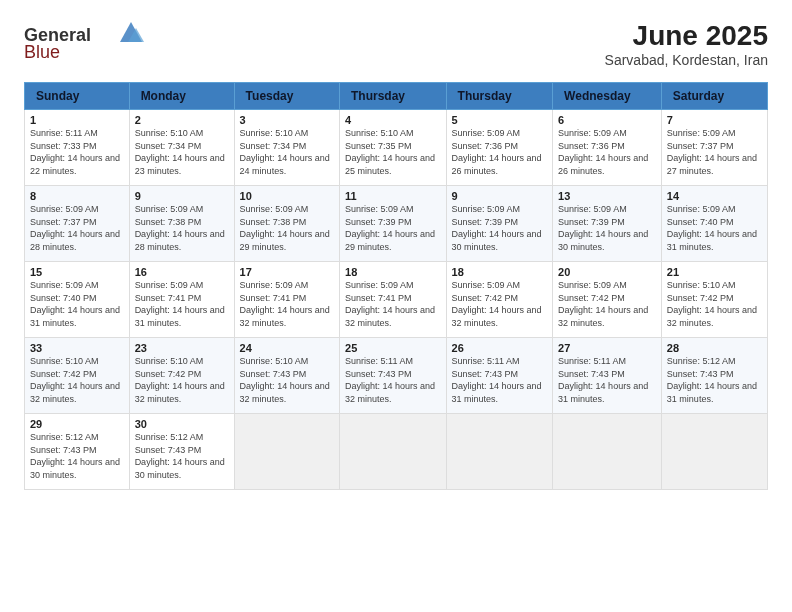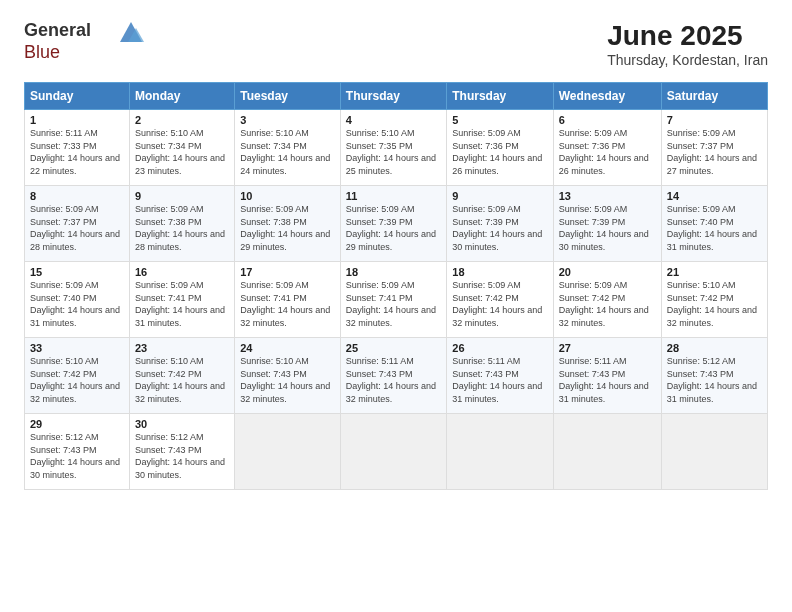--- a/index.html
+++ b/index.html
@@ -20,42 +20,43 @@
       display: flex;
       justify-content: space-between;
       align-items: flex-start;
       margin-bottom: 14px;
     }
     .logo {
       display: flex;
       align-items: center;
     }
     .title-section {
+      text-align: right;
     }
     .month-title {
       font-size: 28px;
       font-weight: bold;
       color: #222;
     }
     .location-title {
       font-size: 14px;
       color: #444;
     }
     .calendar {
       width: 100%;
       border-collapse: collapse;
     }
     .calendar thead tr {
       background: #3d7ebf;
     }
     .calendar thead th {
-      color: #ffffff;
+      color: #0f172a;
       font-size: 12px;
       font-weight: bold;
-      padding: 6px 5px;
+      padding: 6px 11px;
       text-align: left;
       border: 1px solid #5a9fd4;
     }
     .calendar tbody tr {
       border-bottom: 1px solid #ccc;
     }
     .calendar tbody td {
       vertical-align: top;
       padding: 4px 5px;
       border: 1px solid #ddd;
@@ -85,33 +86,33 @@
       background: #f0f0f0 !important;
     }
   </style>
 </head>
 <body>
 
 <div class="page">
   <div class="header">
     <div class="logo">
       <div style="display:flex;flex-direction:column;align-items:flex-start;">
-        <div style="display:flex;align-items:flex-start;gap:25px;">
+        <div style="display:flex;align-items:flex-end;gap:25px;">
           <span style="font-size:18px;font-weight:bold;color:#333;">General</span>
           <svg width="26" height="26" viewBox="0 0 26 26" style="margin:0 2px;">
             <polygon points="13,2 24,22 2,22" fill="#3d7ebf" opacity="0.85"></polygon>
             <polygon points="18,8 26,22 10,22" fill="#5a9fd4" opacity="0.7"></polygon>
           </svg>
         </div>
         <span style="font-size:18px;font-weight:normal;color:#7f1d1d;margin-top:-4px;">Blue</span>
       </div>
     </div>
     <div class="title-section">
       <div class="month-title">June 2025</div>
-      <div class="location-title">Thursday, Kordestan, Iran</div>
+      <div class="location-title">Sarvabad, Kordestan, Iran</div>
     </div>
   </div>
 
   <table class="calendar">
     <thead>
       <tr>
 
       <th>Sunday</th>
           <th>Monday</th>
           <th>Tuesday</th>

